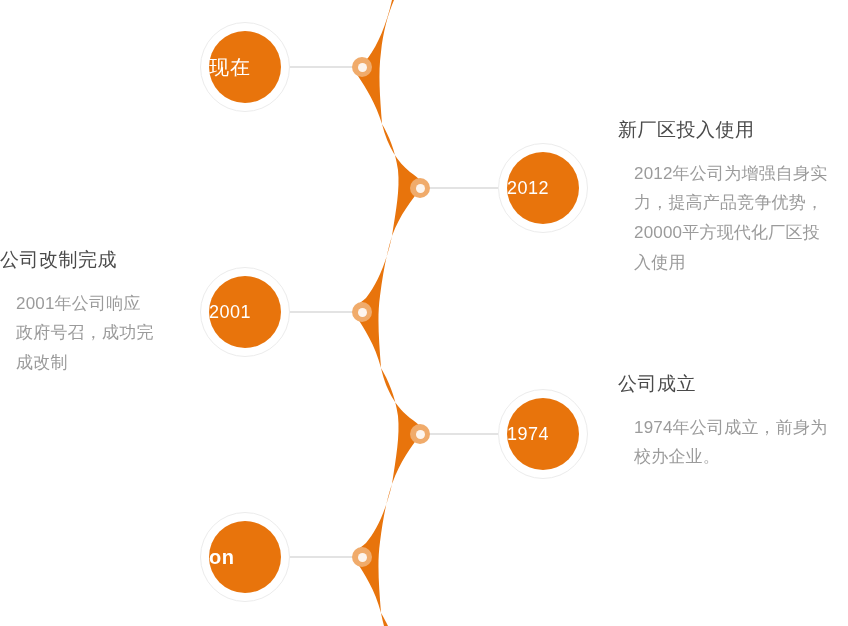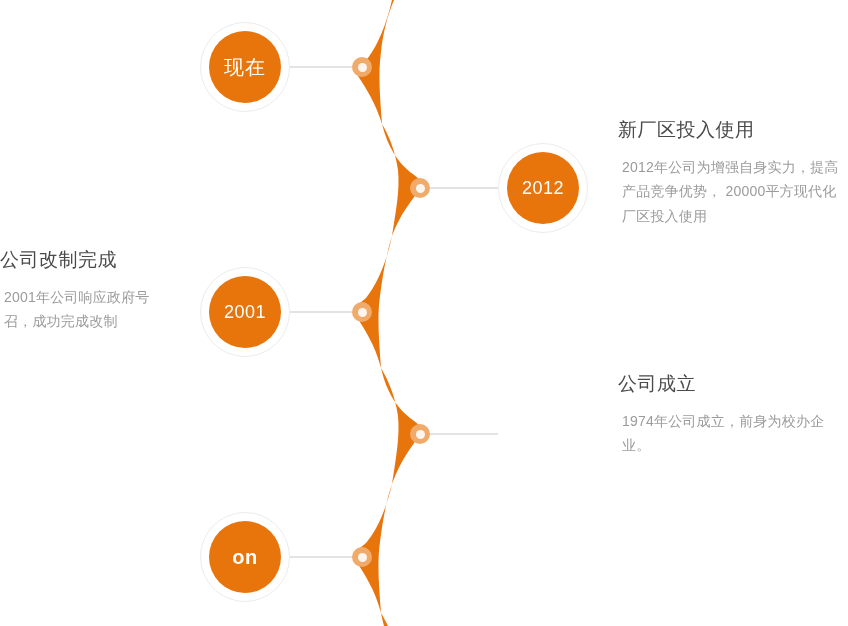--- a/index.html
+++ b/index.html
@@ -51,21 +51,20 @@
     align-items: center;
     justify-content: center;
   }
   .node-circle .disc {
     width: 72px;
     height: 72px;
     border-radius: 50%;
     background: #e8740c;
     display: flex;
     align-items: center;
-    justify-content: center;
   }
   .node-circle .disc-label {
     color: #ffffff;
     font-size: 18px;
     line-height: 1;
     letter-spacing: 0.5px;
     font-weight: 400;
     white-space: nowrap;
   }
   .node-circle .disc-label.cjk {
@@ -102,24 +101,24 @@
   }
   .text-block .heading {
     font-size: 19px;
     color: #4a4a4a;
     line-height: 1.3;
     margin: 0 0 12px 0;
     font-weight: 400;
     letter-spacing: 0.5px;
   }
   .text-block .body {
-    font-size: 14px;
+    font-size: 17px;
     color: #9b9b9b;
     line-height: 1.75;
-    margin: 4px;
+    margin: 16px;
     letter-spacing: 0.2px;
   }
   .text-block.align-right {
     text-align: left;
   }
   .text-block.align-left {
     text-align: left;
   }
 </style>
 </head>
@@ -209,20 +208,25 @@
       <span class="disc-label">2012</span>
     </div>
   </div>
 
   <div class="node-circle" style="left:200px; top:267px;">
     <div class="disc">
       <span class="disc-label">2001</span>
     </div>
   </div>
 
+  <div class="node-circle" style="left:498px; top:389px;">
+    <div class="disc">
+      <span class="disc-label">1974</span>
+    </div>
+  </div>
 
   <div class="node-circle" style="left:200px; top:512px;">
     <div class="disc">
       <span class="disc-label latin">on</span>
     </div>
   </div>
 
   <div class="text-block align-left" style="left:618px; top:118px; width:228px;">
     <div class="heading">新厂区投入使用</div>
     <div class="body">2012年公司为增强自身实力，提高产品竞争优势， 20000平方现代化厂区投入使用</div>

